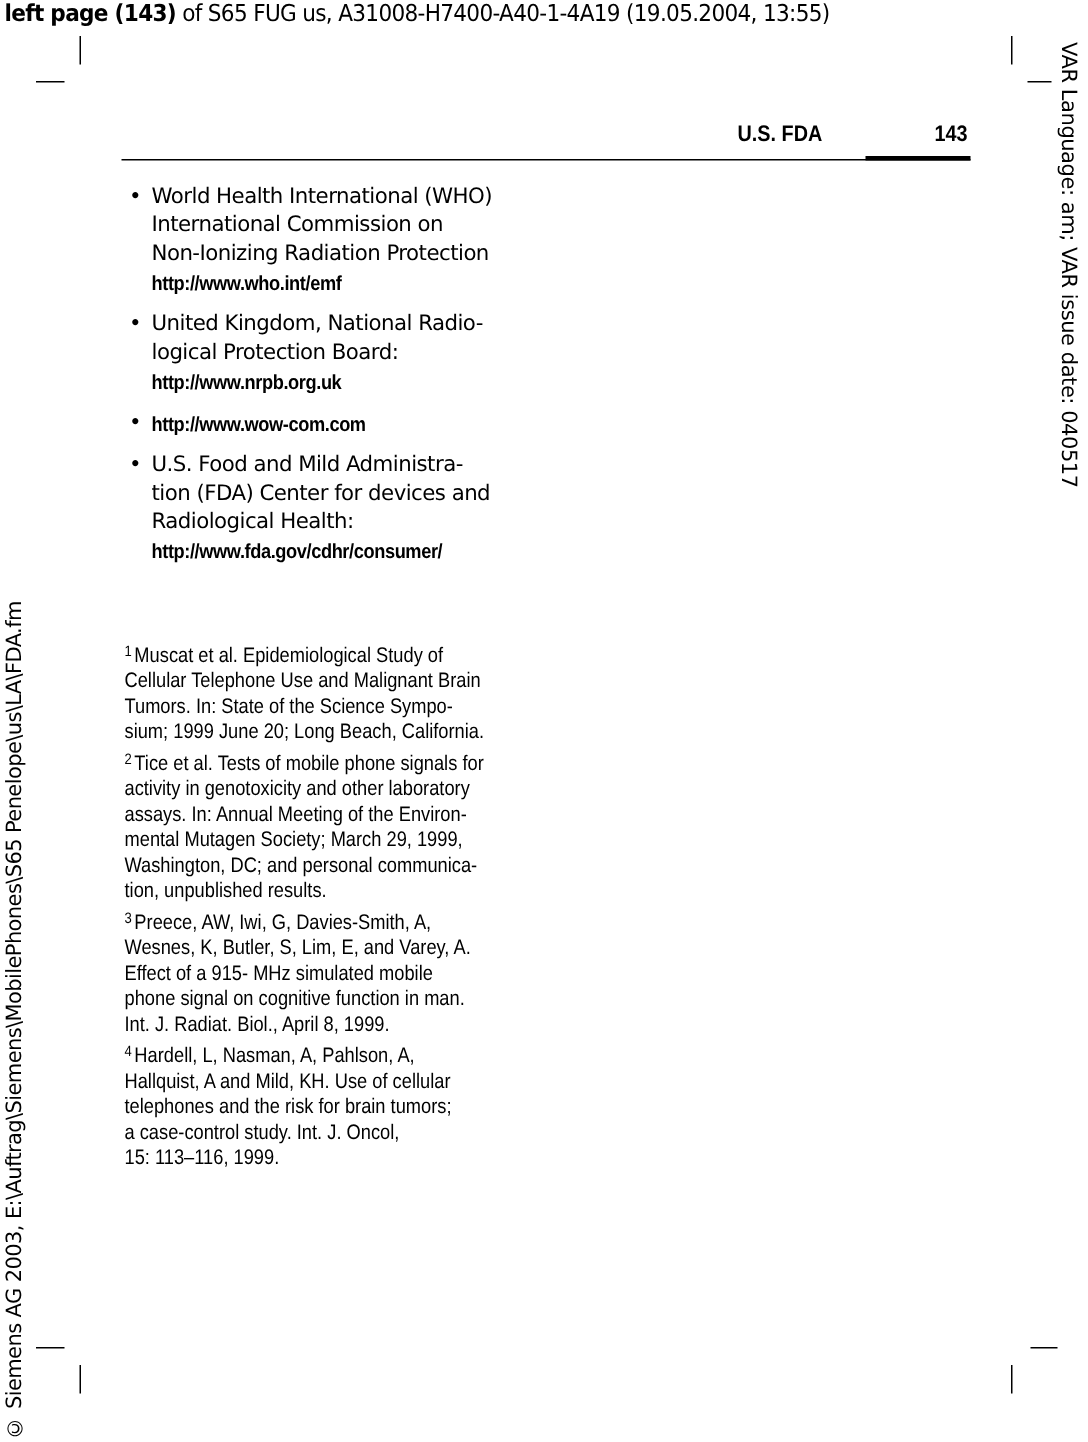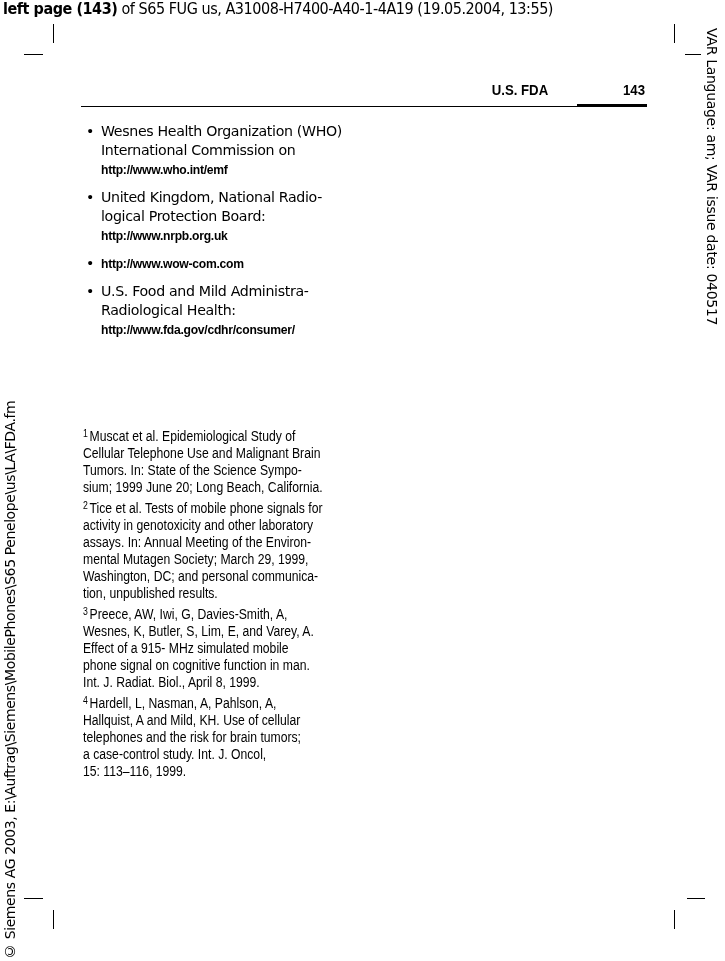--- a/index.html
+++ b/index.html
@@ -50,41 +50,43 @@
   <span class="section">U.S. FDA</span>
   <span class="pagenum">143</span>
   <div class="thin"></div>
   <div class="thick"></div>
 </div>
 
 <div class="content">
   <div class="bullet-item">
     <span class="dot">•</span>
     <span>
-      <span style="display:block">Wesnes Health Organization (WHO)</span>
+      <span style="display:block">World Health International (WHO)</span>
       <span style="display:block">International Commission on</span>
+      <span style="display:block">Non-Ionizing Radiation Protection</span>
     </span>
     <span class="url">http://www.who.int/emf</span>
   </div>
   <div class="bullet-item">
     <span class="dot">•</span>
     <span>
       <span style="display:block">United Kingdom, National Radio-</span>
       <span style="display:block">logical Protection Board:</span>
     </span>
     <span class="url">http://www.nrpb.org.uk</span>
   </div>
   <div class="bullet-item">
     <span class="dot">•</span>
     <span class="url">http://www.wow-com.com</span>
   </div>
   <div class="bullet-item">
     <span class="dot">•</span>
     <span>
       <span style="display:block">U.S. Food and Mild Administra-</span>
+      <span style="display:block">tion (FDA) Center for devices and</span>
       <span style="display:block">Radiological Health:</span>
     </span>
     <span class="url">http://www.fda.gov/cdhr/consumer/</span>
   </div>
 </div>
 
 <div class="footnotes">
   <div class="footnote">
     <span class="ln"><sup>1</sup><span>Muscat et al. Epidemiological Study of</span></span>
     <span class="ln">Cellular Telephone Use and Malignant Brain</span>

